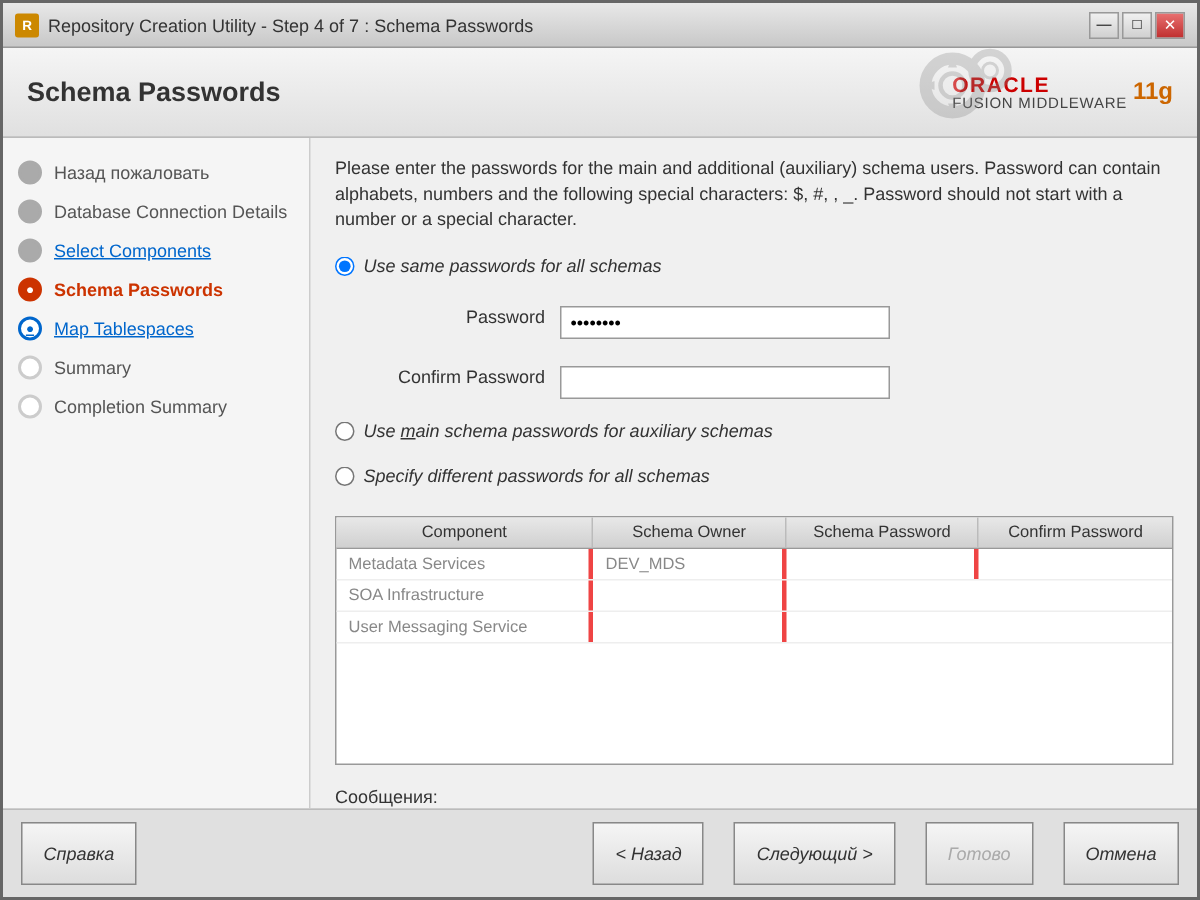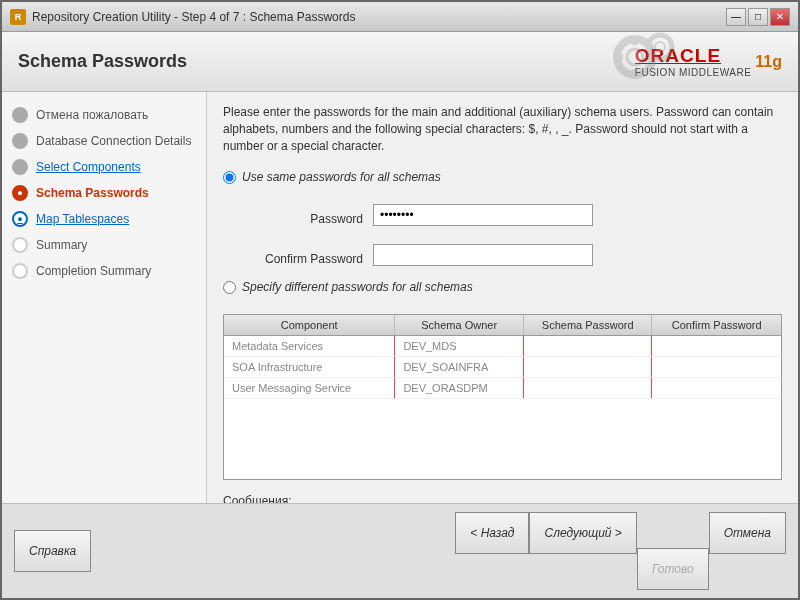--- a/index.html
+++ b/index.html
@@ -78,24 +78,23 @@
       font-weight: bold;
       color: #333;
     }
     .oracle-logo {
       display: flex;
       flex-direction: column;
       align-items: flex-end;
     }
     .oracle-text {
       color: #cc0000;
-      font-size: 19px;
+      font-size: 14px;
       font-weight: bold;
       letter-spacing: 1px;
-      text-decoration: underline;
     }
     .oracle-sub {
       font-size: 10px;
       color: #444;
       letter-spacing: 0.5px;
     }
     .oracle-version {
       font-size: 16px;
       font-weight: bold;
       color: #cc6600;
@@ -178,21 +177,21 @@
       font-size: 12px;
       color: #333;
       cursor: pointer;
       font-style: italic;
     }
     .radio-option label .underline {
       text-decoration: underline;
     }
     .form-row {
       display: flex;
-      align-items: flex-end;
+      align-items: flex-start;
       margin: 4px 0 4px 20px;
       gap: 10px;
     }
     .form-label {
       width: 120px;
       font-size: 12px;
       color: #333;
       text-align: right;
     }
     .form-input {
@@ -224,21 +223,21 @@
     .table-header-cell:last-child { border-right: none; }
     .table-row {
       display: grid;
       grid-template-columns: 2fr 1.5fr 1.5fr 1.5fr;
       border-bottom: 1px solid #eee;
     }
     .table-cell {
       padding: 4px 8px;
       font-size: 11px;
       color: #888;
-      border-right: 1px solid #ef4444;
+      border-right: 3px solid #ef4444;
     }
     .table-cell:last-child { border-right: none; }
     .messages-section {
       margin-top: 4px;
     }
     .messages-label {
       font-size: 12px;
       color: #333;
       margin-bottom: 4px;
     }
@@ -276,37 +275,37 @@
       display: flex;
       justify-content: space-between;
       align-items: center;
     }
     .footer-left {
       display: flex;
       gap: 8px;
     }
     .footer-right {
       display: flex;
-      gap: 0;
+      gap: 20px;
     }
     .btn {
       padding: 20px 14px;
       height: 36px;
       font-size: 12px;
       border: 1px solid #888;
       background: linear-gradient(to bottom, #f5f5f5, #ddd);
       cursor: pointer;
       color: #333;
       min-width: 70px;
       display: flex;
       align-items: center;
       justify-content: center;
       font-style: italic;
     }
-    .btn.disabled { color: #aaa; cursor: default; margin-top: 36px; }
+    .btn.disabled { color: #aaa; cursor: default; }
     input[type="radio"] { cursor: pointer; }
   </style>
 </head>
 <body>
 
 <div class="window">
 
   <div class="title-bar">
     <div class="title-bar-left">
       <div class="title-icon">R</div>
@@ -343,21 +342,21 @@
         <circle cx="60" cy="15" r="5" fill="#f0f0f0" stroke="#888" stroke-width="2"></circle>
       </svg>
     </div>
   </div>
 
   <div class="content-area">
 
     <div class="sidebar">
       <div class="sidebar-item">
         <div class="step-indicator done"></div>
-        <span>Отмена пожаловать</span>
+        <span>Назад пожаловать</span>
       </div>
       <div class="sidebar-item">
         <div class="step-indicator done"></div>
         <span>Database Connection Details</span>
       </div>
       <div class="sidebar-item link">
         <div class="step-indicator done"></div>
         <span>Select Components</span>
       </div>
       <div class="sidebar-item current-link active">
@@ -391,20 +390,26 @@
       <div class="form-row">
         <span class="form-label">Password</span>
         <input type="password" class="form-input" value="password" style="">
       </div>
 
       <div class="form-row">
         <span class="form-label">Confirm Password</span>
         <input type="password" class="form-input" value="" style="">
       </div>
 
+      <div class="radio-option">
+        <input type="radio" name="pwd-option" id="main-schema" style="">
+        <label for="main-schema">
+          Use <span class="underline">m</span>ain schema passwords for auxiliary schemas
+        </label>
+      </div>
 
       <div class="radio-option">
         <input type="radio" name="pwd-option" id="diff-pwd" style="">
         <label for="diff-pwd">
           <span>Specify different passwords for all schemas</span>
         </label>
       </div>
 
       <div class="table-container">
         <div class="table-header">
@@ -414,27 +419,25 @@
           <div class="table-header-cell">Confirm Password</div>
         </div>
         <div class="table-row">
           <div class="table-cell">Metadata Services</div>
           <div class="table-cell">DEV_MDS</div>
           <div class="table-cell"></div>
           <div class="table-cell"></div>
         </div>
         <div class="table-row">
           <div class="table-cell">SOA Infrastructure</div>
-          <div class="table-cell">DEV_SOAINFRA</div>
           <div class="table-cell"></div>
           <div class="table-cell"></div>
         </div>
         <div class="table-row">
           <div class="table-cell">User Messaging Service</div>
-          <div class="table-cell">DEV_ORASDPM</div>
           <div class="table-cell"></div>
           <div class="table-cell"></div>
         </div>
 
         <div style="height: 80px;"></div>
       </div>
 
       <div class="messages-section">
         <div class="messages-label">Сообщения:</div>
         <div class="messages-box">

